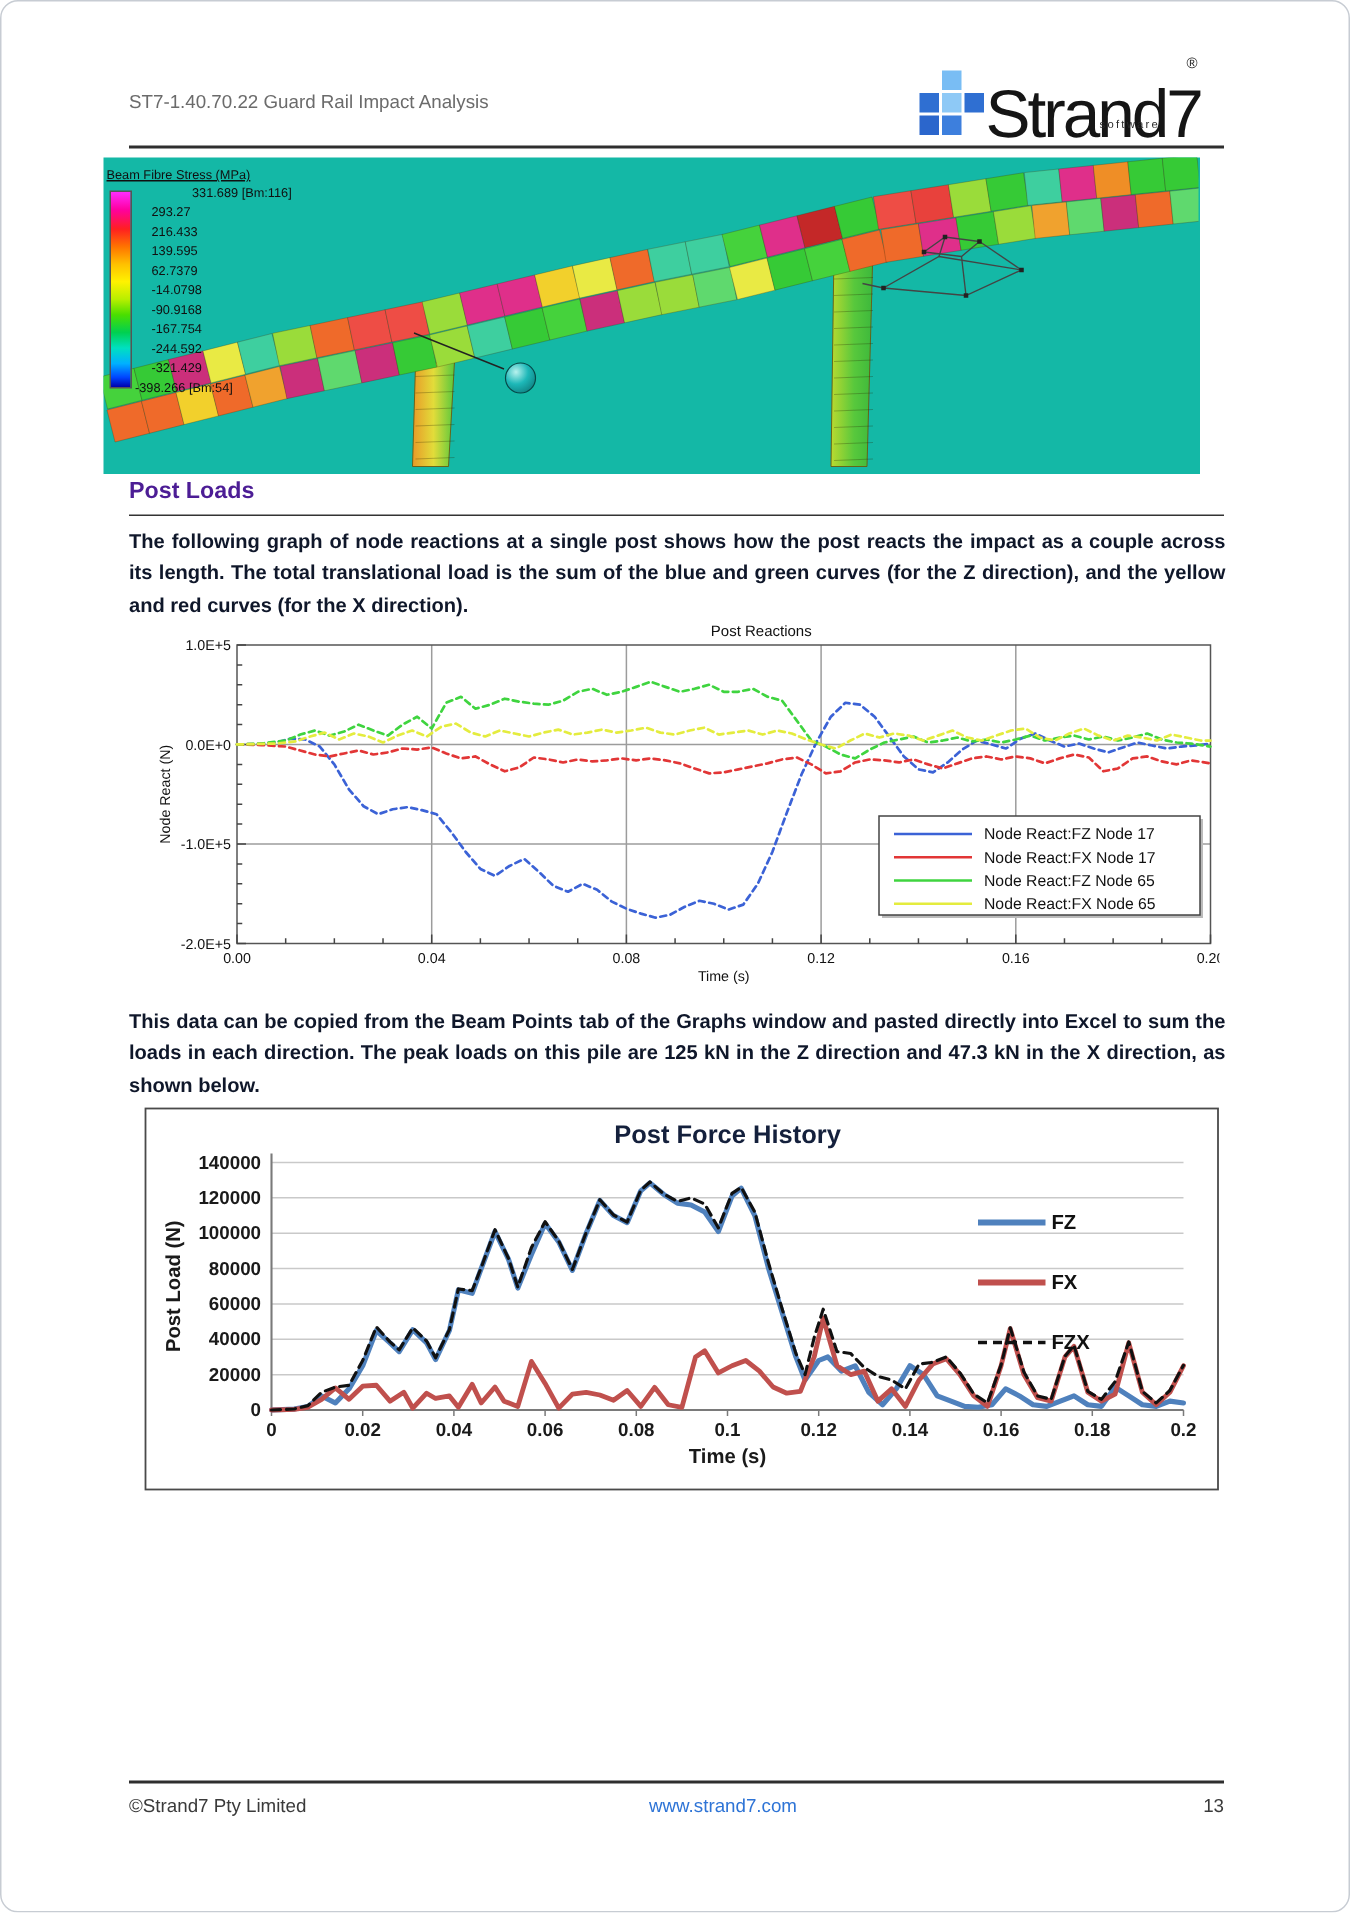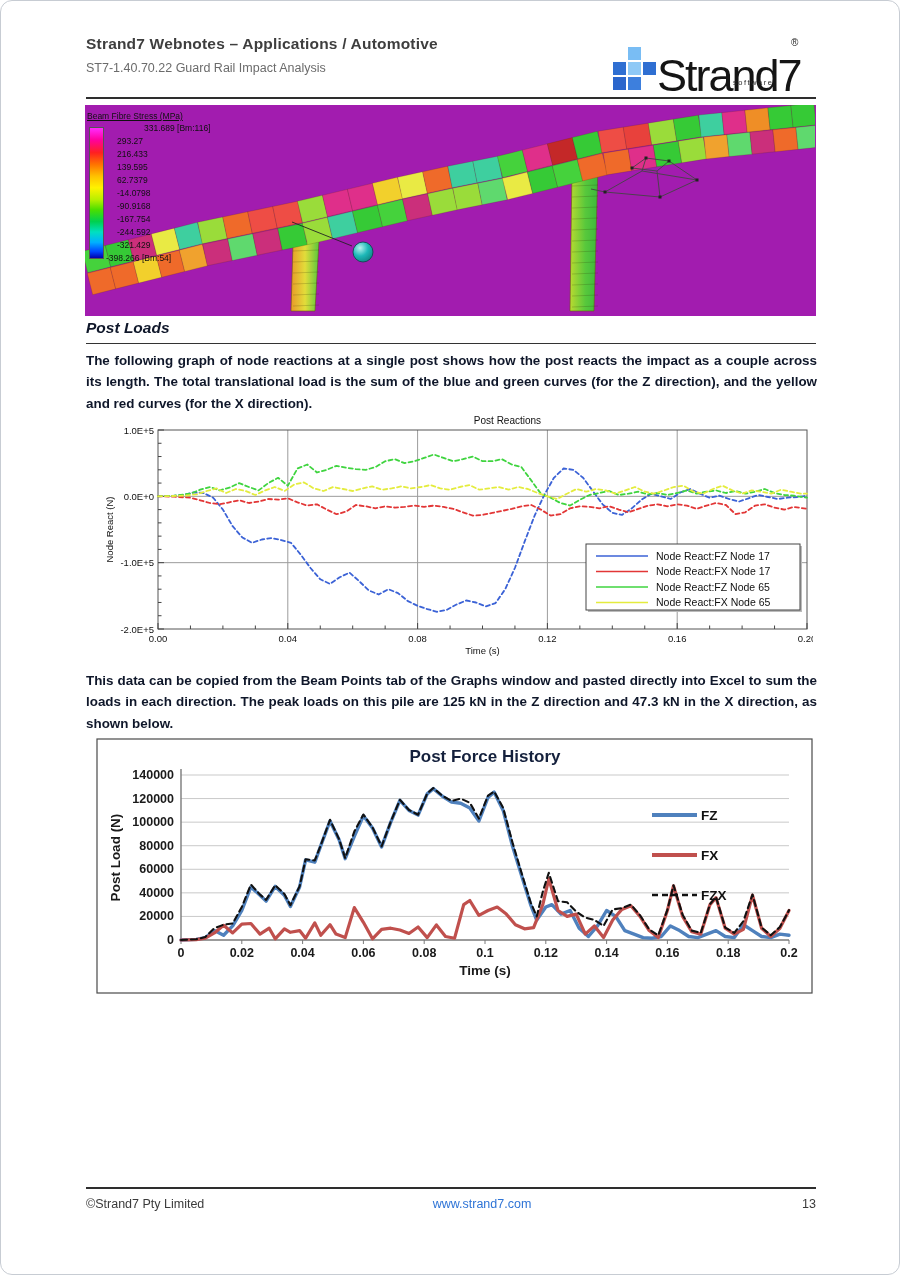--- a/index.html
+++ b/index.html
@@ -9,44 +9,43 @@
   .abs{position:absolute;}
   .hdr-title{left:85px;top:34px;font-size:15.5px;font-weight:bold;color:#3e3e3e;letter-spacing:.2px;}
   .hdr-sub{left:85px;top:60px;font-size:12.5px;color:#6b6b6b;}
   .logo{left:612px;top:36px;width:200px;height:58px;}
   .logo-grid{position:absolute;left:0;top:10px;width:44px;height:44px;}
   .logo-grid i{position:absolute;width:13px;height:13px;display:block;}
   .logo-text{position:absolute;left:44px;top:-4px;font-size:45px;color:#151515;letter-spacing:-2px;font-family:"Liberation Sans",sans-serif;margin-top:17px;}
   .logo-reg{position:absolute;left:178px;top:0px;font-size:10px;color:#222;}
   .logo-sw{position:absolute;left:120px;top:41px;font-size:7.5px;letter-spacing:1.5px;color:#2b2b2b;}
   .rule{left:85px;width:730px;height:2px;background:#2e2e2e;}
-  .fea{left:84px;top:104px;width:731px;height:211px;background:#a21caf;}
+  .fea{left:68px;top:104px;width:731px;height:211px;background:#14b8a6;}
   .fea-legend{position:absolute;left:2px;top:6px;width:170px;font-size:8.5px;color:#101010;}
   .fea-legend-title{font-size:8.5px;text-decoration:underline;margin-bottom:3px;white-space:nowrap;}
   .fea-bar{position:absolute;left:2px;top:16px;width:13px;height:130px;border:1px solid #555;
      background:linear-gradient(to bottom,#ff2cff,#ff00a0 9%,#ff2020 19%,#ff7300 28%,#ffc000 37%,#fff200 46%,#b8ef00 55%,#4ade00 63%,#00d050 72%,#00e0c0 80%,#00b0ff 88%,#0046ff 95%,#0000ae);}
   .fea-lab{position:absolute;white-space:nowrap;}
-  .h2{left:85px;top:318px;width:730px;font-size:15.5px;font-weight:bold;color:#0f172a;
-      border-bottom:1.4px solid #333;padding-bottom:6px;font-style:italic;}
+  .h2{left:85px;top:318px;width:730px;font-size:15.5px;font-weight:bold;color:#4c1d95;
+      border-bottom:1.4px solid #333;padding-bottom:6px;}
   .body-p{left:85px;width:731px;font-size:13.4px;line-height:1.6;text-align:justify;color:#0f172a;font-weight:bold;}
   .p1{top:349px;} .p2{top:669px;} .p3{top:999px;}
   .chart1{left:100px;top:413px;width:712px;height:250px;}
   .chart2{left:95px;top:737px;width:717px;height:256px;}
   .ftr-rule{left:85px;top:1186px;width:730px;height:2px;background:#2e2e2e;}
   .ftr{top:1196px;font-size:12.5px;color:#3a3a3a;}
   .ftr-c{left:85px;} .ftr-link{left:0;width:100%;text-align:center;color:#2e74d6;cursor:pointer;padding-left:32px;}
   .ftr-p{left:700px;width:115px;text-align:right;}
   svg text{font-family:"Liberation Sans",sans-serif;}
 </style>
 </head>
 <body>
 
 <div class="page">
 
-  <div class="abs hdr-title">Strand7 Webnotes – Applications / Automotive</div>
   <div class="abs hdr-sub">ST7-1.40.70.22 Guard Rail Impact Analysis</div>
 
   <div class="abs logo">
     <span class="logo-grid" id="logo-grid">
         <i style="left: 15px; top: 0px; background: rgb(121, 189, 244);"></i>
         <i style="left: 0px; top: 15px; background: rgb(47, 111, 210);"></i>
         <i style="left: 15px; top: 15px; background: rgb(142, 201, 246);"></i>
         <i style="left: 30px; top: 15px; background: rgb(47, 111, 210);"></i>
         <i style="left: 0px; top: 30px; background: rgb(43, 102, 204);"></i>
         <i style="left: 15px; top: 30px; background: rgb(61, 127, 221);"></i>

